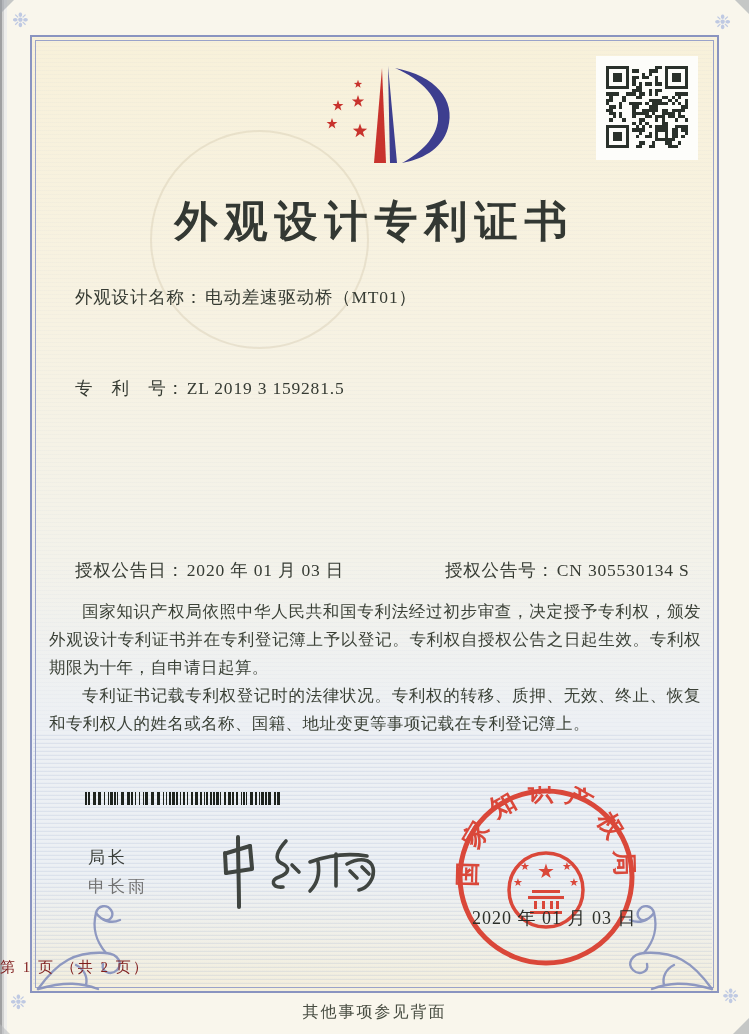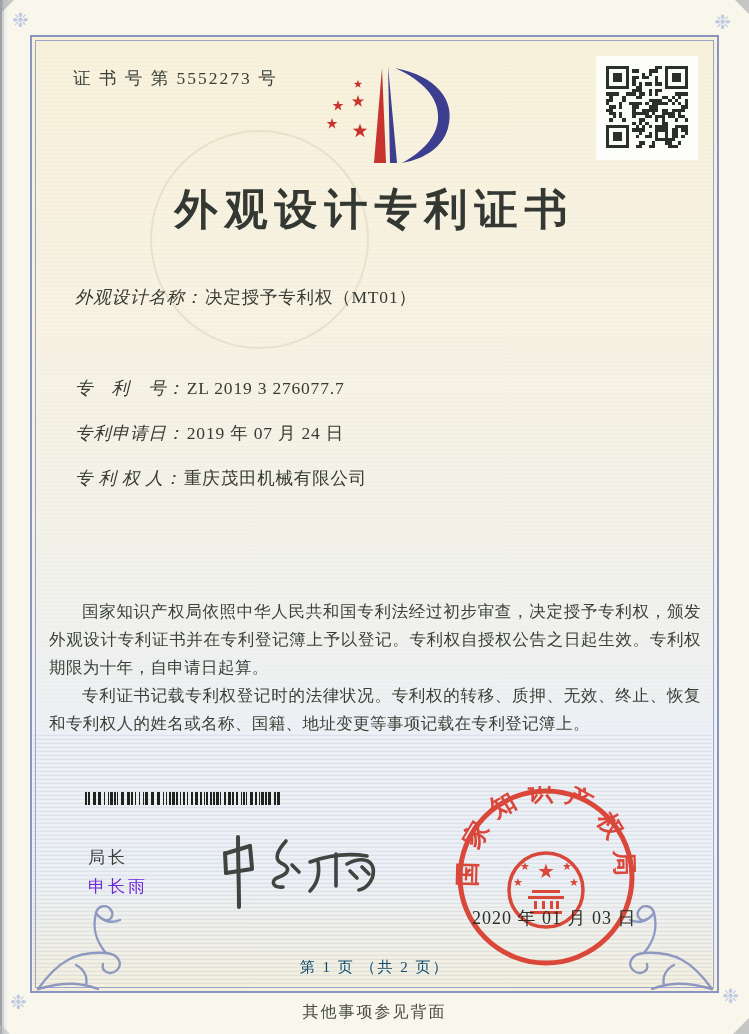--- a/index.html
+++ b/index.html
@@ -28,47 +28,47 @@
   .waves{position:absolute;left:33px;top:38px;width:679px;height:948px;pointer-events:none;
     background:repeating-linear-gradient(180deg,rgba(150,165,200,.10) 0 1px,rgba(0,0,0,0) 1px 4px);
     opacity:.45;}
   .waves-strong{position:absolute;left:33px;top:735px;width:679px;height:251px;pointer-events:none;
     background:repeating-linear-gradient(180deg,rgba(140,158,200,.22) 0 1px,rgba(0,0,0,0) 1px 4px);
     opacity:.8;}
   .watermark-circle{position:absolute;left:150px;top:130px;width:215px;height:215px;border-radius:50%;
     border:2px solid rgba(205,195,165,.35);}
   
   .cert-no{position:absolute;left:73px;top:66px;font-size:17.5px;letter-spacing:2px;color:#3a3f37;}
-  .title{position:absolute;left:0;top:181px;width:100%;text-align:center;
+  .title{position:absolute;left:0;top:193px;width:100%;text-align:center;
     font-size:43px;font-weight:bold;letter-spacing:7px;color:#333833;}
   
   .logo{position:absolute;left:298px;top:38px;}
   .qr-box{position:absolute;left:596px;top:56px;width:102px;height:104px;background:#fdfdfa;}
   .qr-box svg{position:absolute;left:10px;top:10px;}
   
   .field{position:absolute;left:75px;font-size:17.5px;letter-spacing:.8px;color:#363b33;white-space:nowrap;}
-  .field .lbl{margin-right:2px;font-style:italic;}
+  .field .lbl{margin-right:2px;}
   .pair2{position:absolute;left:370px;top:0;}
   
   .para{position:absolute;left:49px;width:652px;font-size:16.5px;line-height:28px;
     text-indent:2em;color:#3a4036;text-align:justify;letter-spacing:.4px;}
   
   .barcode{position:absolute;left:85px;top:792px;width:196px;height:13px;display:flex;align-items:stretch;}
   .sig-title{position:absolute;left:88px;top:846px;font-size:17px;letter-spacing:3px;
     font-family:"Liberation Sans","DejaVu Sans",sans-serif;color:#3b3f3b;}
   .sig-name{position:absolute;left:88px;top:875px;font-size:17px;letter-spacing:3px;
-    font-family:"Liberation Sans","DejaVu Sans",sans-serif;color:#6d28d9;}
+    font-family:"Liberation Sans","DejaVu Sans",sans-serif;color:#737373;}
   .signature-svg{position:absolute;left:213px;top:813px;}
   .seal{position:absolute;left:455px;top:786px;opacity:.92;}
   .seal-date{position:absolute;left:472px;top:906px;font-size:18px;letter-spacing:1px;color:#2c2f2a;z-index:5;}
   .flourish{position:absolute;opacity:.9;}
   .flourish.bl{left:36px;top:903px;transform:scaleX(-1);}
   .flourish.br{left:622px;top:903px;}
-  .footer-page{position:absolute;left:0;top:958px;width:100%;text-align:center;
-    font-size:15px;letter-spacing:2px;color:#0c4a6e;}
+  .footer-page{position:absolute;left:0;top:958px;width:100%;text-align:left;
+    font-size:15px;letter-spacing:2px;color:#7f1d1d;}
   .back-note{position:absolute;left:0;top:1002px;width:100%;text-align:center;
     font-size:16px;letter-spacing:2px;color:#474c41;}
 </style>
 </head>
 <body>
 
 <div class="cert">
 
   <div class="edge-left"></div>
   <div class="corner-dark tl"></div>
@@ -81,21 +81,20 @@
   <span class="frost" style="right:10px;bottom:26px;">❉</span>
   <span class="frost" style="left:10px;bottom:20px;">❉</span>
 
   <div class="frame">
     <div class="frame-inner"></div>
   </div>
   <div class="waves"></div>
   <div class="waves-strong"></div>
   <div class="watermark-circle"></div>
 
-  <div class="cert-no">证 书 号 第 5552273 号</div>
 
   <svg class="logo" width="170" height="132" viewBox="0 0 170 132">
     <g fill="#c8332d">
       <path d="M62 96 l4.5 3.2 -1.6 -5.2 4.3 -3.3 -5.4 -0.1 -1.8 -5.2 -1.8 5.2 -5.4 0.1 4.3 3.3 -1.6 5.2 Z"></path>
       <path d="M60 66 l3.8 2.7 -1.3 -4.4 3.6 -2.8 -4.6 -0.1 -1.5 -4.4 -1.5 4.4 -4.6 0.1 3.6 2.8 -1.3 4.4 Z"></path>
       <path d="M40 70 l3.4 2.4 -1.2 -3.9 3.2 -2.5 -4.1 -0.1 -1.3 -3.9 -1.3 3.9 -4.1 0.1 3.2 2.5 -1.2 3.9 Z"></path>
       <path d="M34 88 l3.4 2.4 -1.2 -3.9 3.2 -2.5 -4.1 -0.1 -1.3 -3.9 -1.3 3.9 -4.1 0.1 3.2 2.5 -1.2 3.9 Z"></path>
       <path d="M60 48 l2.6 1.8 -0.9 -3 2.4 -1.9 -3.1 -0.1 -1 -3 -1 3 -3.1 0.1 2.4 1.9 -0.9 3 Z"></path>
       <polygon points="76,125 84,30 88,125"></polygon>
     </g>
@@ -319,30 +318,30 @@
         <rect x="14" y="24" width="1" height="1" fill="#2a312b"></rect>
         <rect x="19" y="24" width="1" height="1" fill="#2a312b"></rect>
         <rect x="20" y="24" width="1" height="1" fill="#2a312b"></rect>
         <rect x="21" y="24" width="1" height="1" fill="#2a312b"></rect>
       </svg>
   </div>
 
   <div class="title">外观设计专利证书</div>
 
   <div class="field" style="top:285px">
-    <span class="lbl">外观设计名称：</span><span>决定授予专利权（MT01）</span>
+    <span class="lbl">外观设计名称：</span><span>电动差速驱动桥（MT01）</span>
   </div>
   <div class="field" style="top:376px">
-    <span class="lbl">专　利　号：</span><span>ZL 2019 3 276077.7</span>
+    <span class="lbl">专　利　号：</span><span>ZL 2019 3 159281.5</span>
   </div>
-  <div class="field" style="top:421px">
-    <span class="lbl">专利申请日：</span><span>2019 年 07 月 24 日</span>
-  </div>
-  <div class="field" style="top:466px">
-    <span class="lbl">专 利 权 人：</span><span>重庆茂田机械有限公司</span>
+  <div class="field" style="top:558px">
+    <span class="lbl">授权公告日：</span><span>2020 年 01 月 03 日</span>
+    <span class="pair2">
+      <span class="lbl">授权公告号：</span><span>CN 305530134 S</span>
+    </span>
   </div>
 
   <div class="para" style="top:598px">国家知识产权局依照中华人民共和国专利法经过初步审查，决定授予专利权，颁发外观设计专利证书并在专利登记簿上予以登记。专利权自授权公告之日起生效。专利权期限为十年，自申请日起算。</div>
   <div class="para" style="top:682px">专利证书记载专利权登记时的法律状况。专利权的转移、质押、无效、终止、恢复和专利权人的姓名或名称、国籍、地址变更等事项记载在专利登记簿上。</div>
 
   <div class="barcode" id="barcode">
       <div style="width: 2px; background: rgb(30, 35, 30); margin-right: 1px;"></div>
       <div style="width: 2px; background: rgb(30, 35, 30); margin-right: 3px;"></div>
       <div style="width: 3px; background: rgb(30, 35, 30); margin-right: 2px;"></div>
       <div style="width: 3px; background: rgb(30, 35, 30); margin-right: 3px;"></div>

